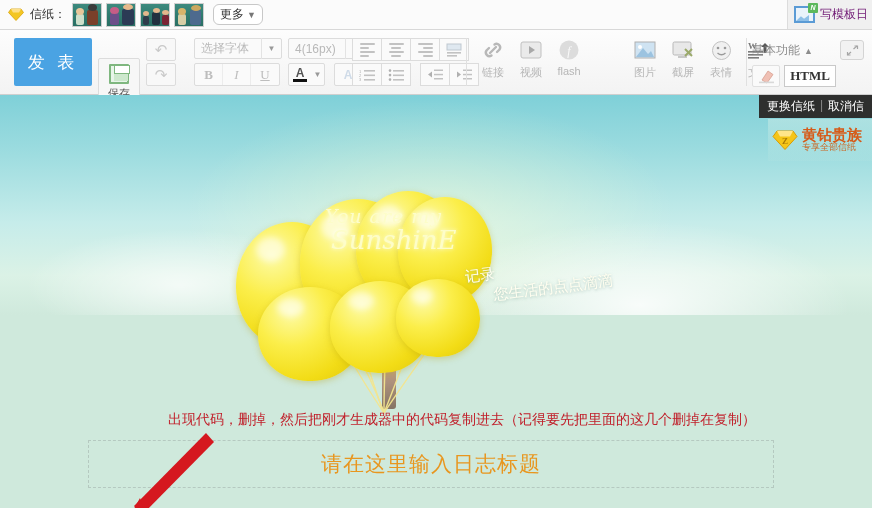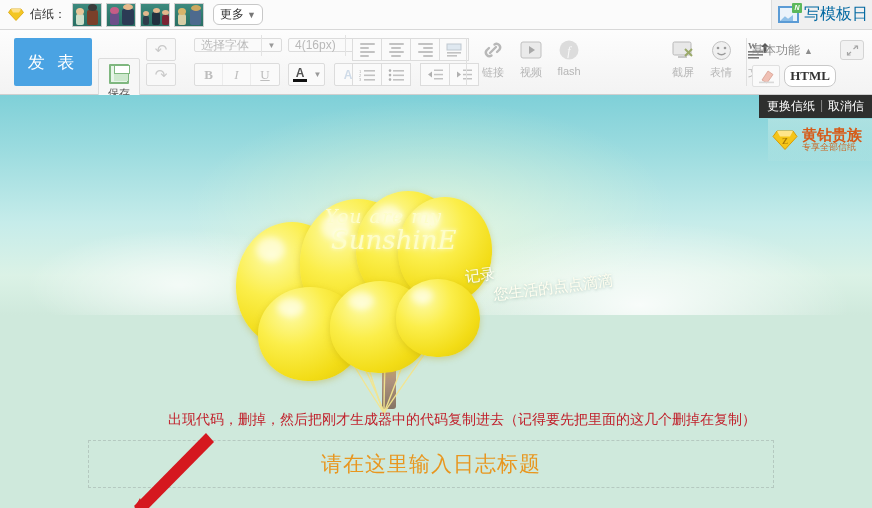--- a/index.html
+++ b/index.html
@@ -53,21 +53,21 @@
   }
   .tpl-icon .hill {
     position:absolute; left:2px; bottom:2px; width: 13px; height: 6px;
     background: #8fc0e8; clip-path: polygon(0 100%, 38% 20%, 62% 62%, 100% 0, 100% 100%);
   }
   .tpl-icon .nbadge {
     position: absolute; right: -3px; top: -3px; width: 10px; height: 10px;
     background: #5cb85c; color: #fff; font-size: 7px; line-height: 10px;
     text-align: center; border-radius: 1px; font-weight: bold;
   }
-  .tpl-text { font-size: 16px; color: #0369a1; white-space: nowrap; }
+  .tpl-text { font-size: 12px; color: #701a75; white-space: nowrap; }
 
   
   .toolbar {
     position: absolute; left: 0; top: 30px; width: 872px; height: 65px;
     background: linear-gradient(180deg,#fdfdfd 0%, #f3f3f3 100%);
     border-bottom: 1px solid #cfcfcf;
   }
   .publish-btn {
     position: absolute; left: 14px; top: 8px; width: 78px; height: 48px;
     background: #4aa3e3; color: #fff; font-size: 17px;
@@ -97,21 +97,21 @@
 
   .sq-btn {
     position: absolute; border: 1px solid #dcdcdc; background: #f8f8f8;
     border-radius: 2px; display:flex; align-items:center; justify-content:center;
     cursor: pointer; color: #c9c9c9;
   }
   .undo-btn { left: 146px; top: 8px; width: 30px; height: 23px; font-size: 15px; }
   .redo-btn { left: 146px; top: 33px; width: 30px; height: 23px; font-size: 15px; }
 
   .combo {
-    position: absolute; height: 14px; border: 1px solid #dcdcdc; background: #fafafa;
+    position: absolute; height: 21px; border: 1px solid #dcdcdc; background: #fafafa;
     display: flex; align-items: center; border-radius: 2px; cursor: pointer;
   }
   .combo .txt { font-size: 12px; color: #b9b9b9; padding-left: 6px; flex: 1; white-space: nowrap; }
   .combo .arrowbox {
     width: 20px; height: 21px; border-left: 1px solid #e3e3e3;
     display:flex; align-items:center; justify-content:center;
     font-size: 8px; color: #999;
   }
   .font-combo { left: 194px; top: 8px; width: 88px; }
   .size-combo { left: 288px; top: 8px; width: 78px; }
@@ -173,21 +173,21 @@
     color: #8c8c8c; display: flex; align-items: center; gap: 4px; cursor: pointer;
   }
   .basic-fn .up { font-size: 9px; }
   .eraser-btn {
     position: absolute; left: 752px; top: 35px; width: 28px; height: 22px;
     border: 1px solid #e0e0e0; background: #fafafa; border-radius: 2px;
     display:flex;align-items:center;justify-content:center; cursor:pointer;
   }
   .html-btn {
     position: absolute; left: 784px; top: 35px; width: 52px; height: 22px;
-    border: 1px solid #c9c9c9; background: #fff; border-radius: 8px;
+    border: 1px solid #c9c9c9; background: #fff; border-radius: 0;
     display: flex; align-items: center; justify-content: center;
     font-family: "Liberation Serif", serif; font-size: 13px; font-weight: bold;
     color: #333; cursor: pointer;
   }
   .expand-btn {
     position: absolute; left: 840px; top: 10px; width: 24px; height: 20px;
     border: 1px solid #d4d4d4; background: #f2f2f2; border-radius: 3px;
     display:flex; align-items:center; justify-content:center;
     font-size: 11px; color: #aaa; cursor: pointer;
   }
@@ -465,20 +465,30 @@
       <span class="lbl">链接</span>
     </div>
     <div class="big-tool" style="left:550px">
       <span class="glyph">
         <svg width="22" height="22" viewBox="0 0 22 22">
             <circle cx="11" cy="11" r="9.5" fill="#dcdcdc"></circle>
             <text x="11" y="16" font-size="12" font-style="italic" text-anchor="middle" fill="#fafafa" font-family="Liberation Serif, serif">f</text>
           </svg>
       </span>
       <span class="lbl">flash</span>
+    </div>
+    <div class="big-tool" style="left:626px">
+      <span class="glyph">
+        <svg width="22" height="18" viewBox="0 0 22 18">
+            <rect x="1" y="1" width="20" height="16" fill="#cfe3f2" stroke="#b0b0b0"></rect>
+            <circle cx="6" cy="6" r="2" fill="#fff"></circle>
+            <polygon points="2,16 9,7 14,13 17,10 20,16" fill="#9cc3e0"></polygon>
+          </svg>
+      </span>
+      <span class="lbl">图片</span>
     </div>
     <div class="big-tool" style="left:664px">
       <span class="glyph">
         <svg width="22" height="19" viewBox="0 0 22 19">
             <rect x="1" y="1" width="18" height="13" rx="1.5" fill="#e8e8e8" stroke="#b8b8b8"></rect>
             <rect x="6" y="15" width="9" height="2" fill="#c8c8c8"></rect>
             <g stroke="#9aa96a" stroke-width="2" fill="none">
               <path d="M13 8 L20 15"></path>
               <path d="M20 8 L13 15"></path>
             </g>

